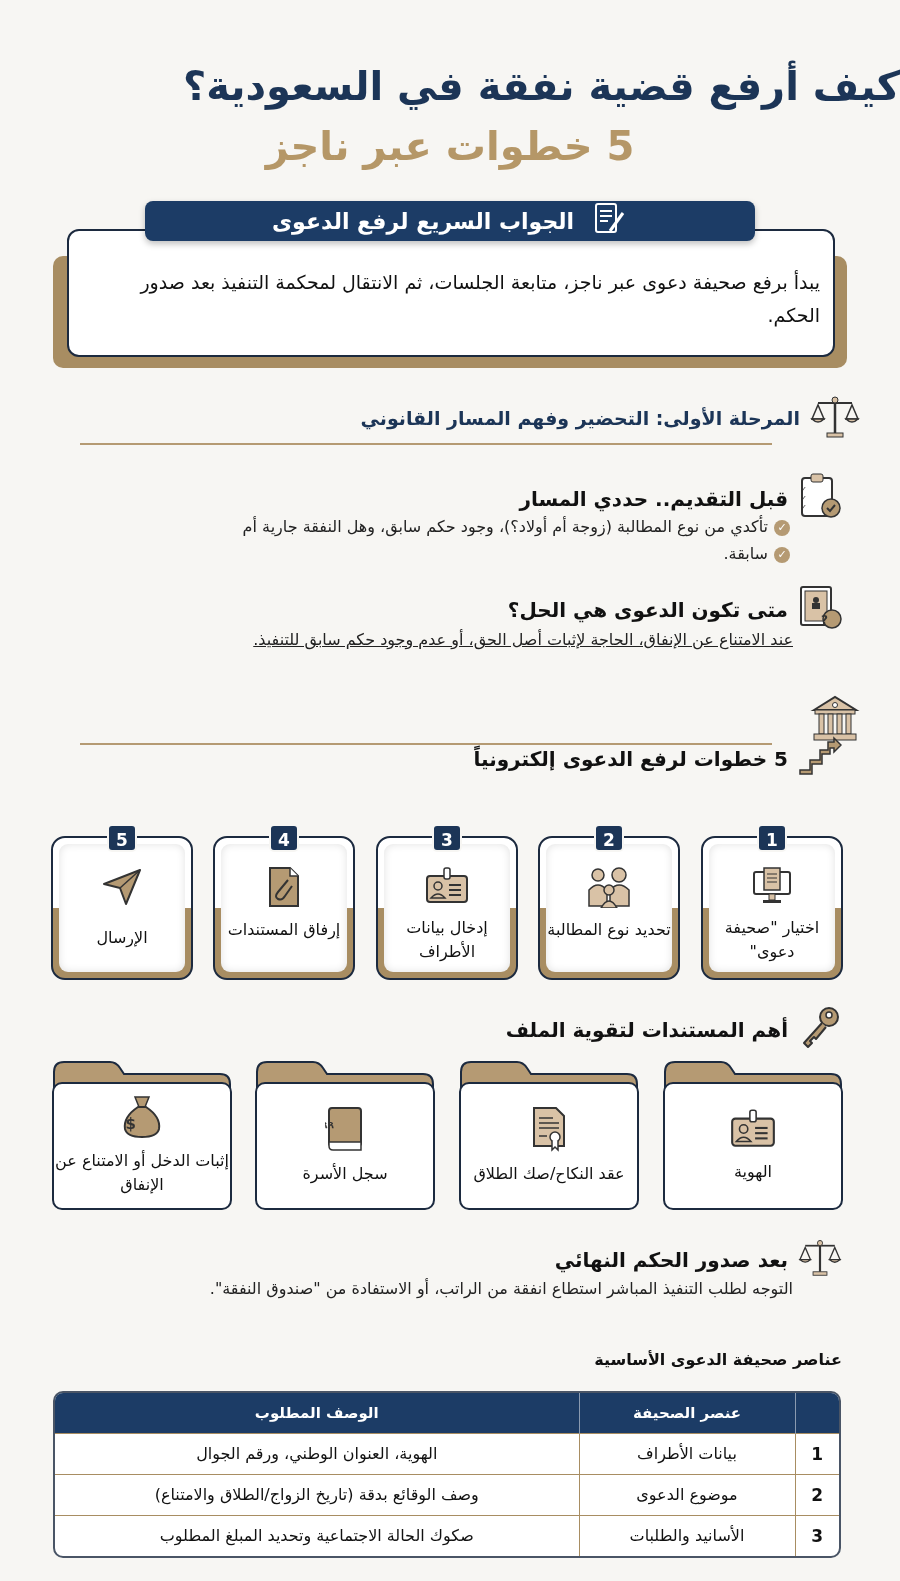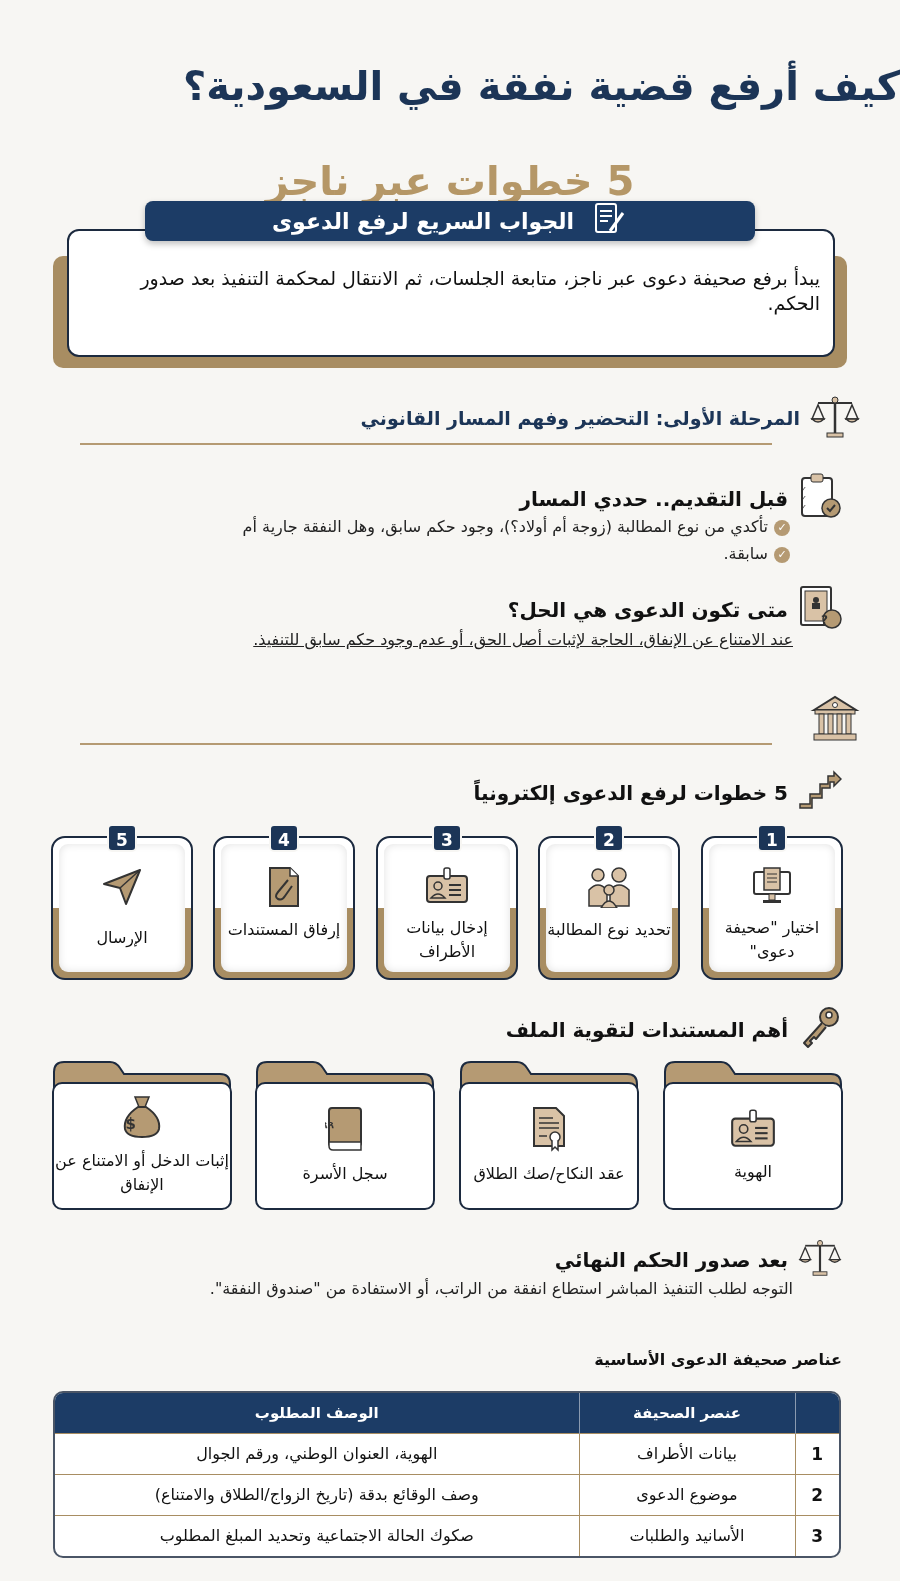--- a/index.html
+++ b/index.html
@@ -12,41 +12,41 @@
     position: relative;
     overflow: hidden;
   }
   .abs { position: absolute; }
   .title1 {
     top: 58px; left: 0; width: 900px; 
     font-size: 40px; font-weight: bold; color: #1c3557; line-height: 56px;
   }
   .title2 {
     top: 118px; left: 0; width: 900px; text-align: center;
-    font-size: 40px; font-weight: bold; color: #b59767; line-height: 56px; margin-top: 35px;
+    font-size: 40px; font-weight: bold; color: #b59767; line-height: 56px;
   }
   
   .qa-shadow {
     top: 256px; left: 53px; width: 794px; height: 112px;
     background: #a88d62; border-radius: 10px;
   }
   .qa-box {
     top: 229px; left: 67px; width: 768px; height: 128px;
     background: #fff; border: 2px solid #1c2a3f; border-radius: 12px;
   }
   .qa-banner {
     top: 201px; left: 145px; width: 610px; height: 40px;
     background: #1c3c66; border-radius: 8px;
     display: flex; align-items: center; justify-content: center; gap: 14px;
     color: #fff; font-size: 22px; font-weight: bold;
     box-shadow: 0 3px 6px rgba(0,0,0,0.25);
   }
   .qa-text {
     top: 266px; left: 100px; width: 720px;
-    font-size: 19px; line-height: 25px; color: #111; text-align: right;
+    font-size: 19px; line-height: 33px; color: #111; text-align: right;
   }
   
   .sec-head {
     left: 80px; width: 780px; display: flex; align-items: center; gap: 10px;
     font-size: 19px; font-weight: bold; color: #1c3557;
   }
   .sec-line {
     height: 2px; background: #b59a73;
   }
   .sub-head {
@@ -189,21 +189,21 @@
         <rect x="9" y="20" width="5" height="20" fill="#d9c2a6" stroke="#333"></rect>
         <rect x="18" y="20" width="5" height="20" fill="#d9c2a6" stroke="#333"></rect>
         <rect x="27" y="20" width="5" height="20" fill="#d9c2a6" stroke="#333"></rect>
         <rect x="36" y="20" width="5" height="20" fill="#d9c2a6" stroke="#333"></rect>
         <rect x="4" y="40" width="42" height="6" fill="#d9c2a6" stroke="#333"></rect>
       </svg>
   </span>
 </div>
 <div class="abs sec-line" style="top:743px; left:80px; width:692px;"></div>
 
-<div class="abs sub-head" style="top:770px; right:58px;">
+<div class="abs sub-head" style="top:736px; right:58px;">
   <span>
     <svg width="44" height="40" viewBox="0 0 44 40">
         <path d="M2 34 L12 34 L12 24 L22 24 L22 14 L30 14 L30 6 L36 6 L36 2 L43 9 L36 16 L36 12 L32 12 L32 18 L24 18 L24 28 L14 28 L14 38 L2 38 Z" fill="#b59a73" stroke="#333" stroke-width="1.5"></path>
       </svg>
   </span>
   <span>5 خطوات لرفع الدعوى إلكترونياً</span>
 </div>
 
 <div class="abs step" style="left:701px;">
   <div class="step-num">1</div>

